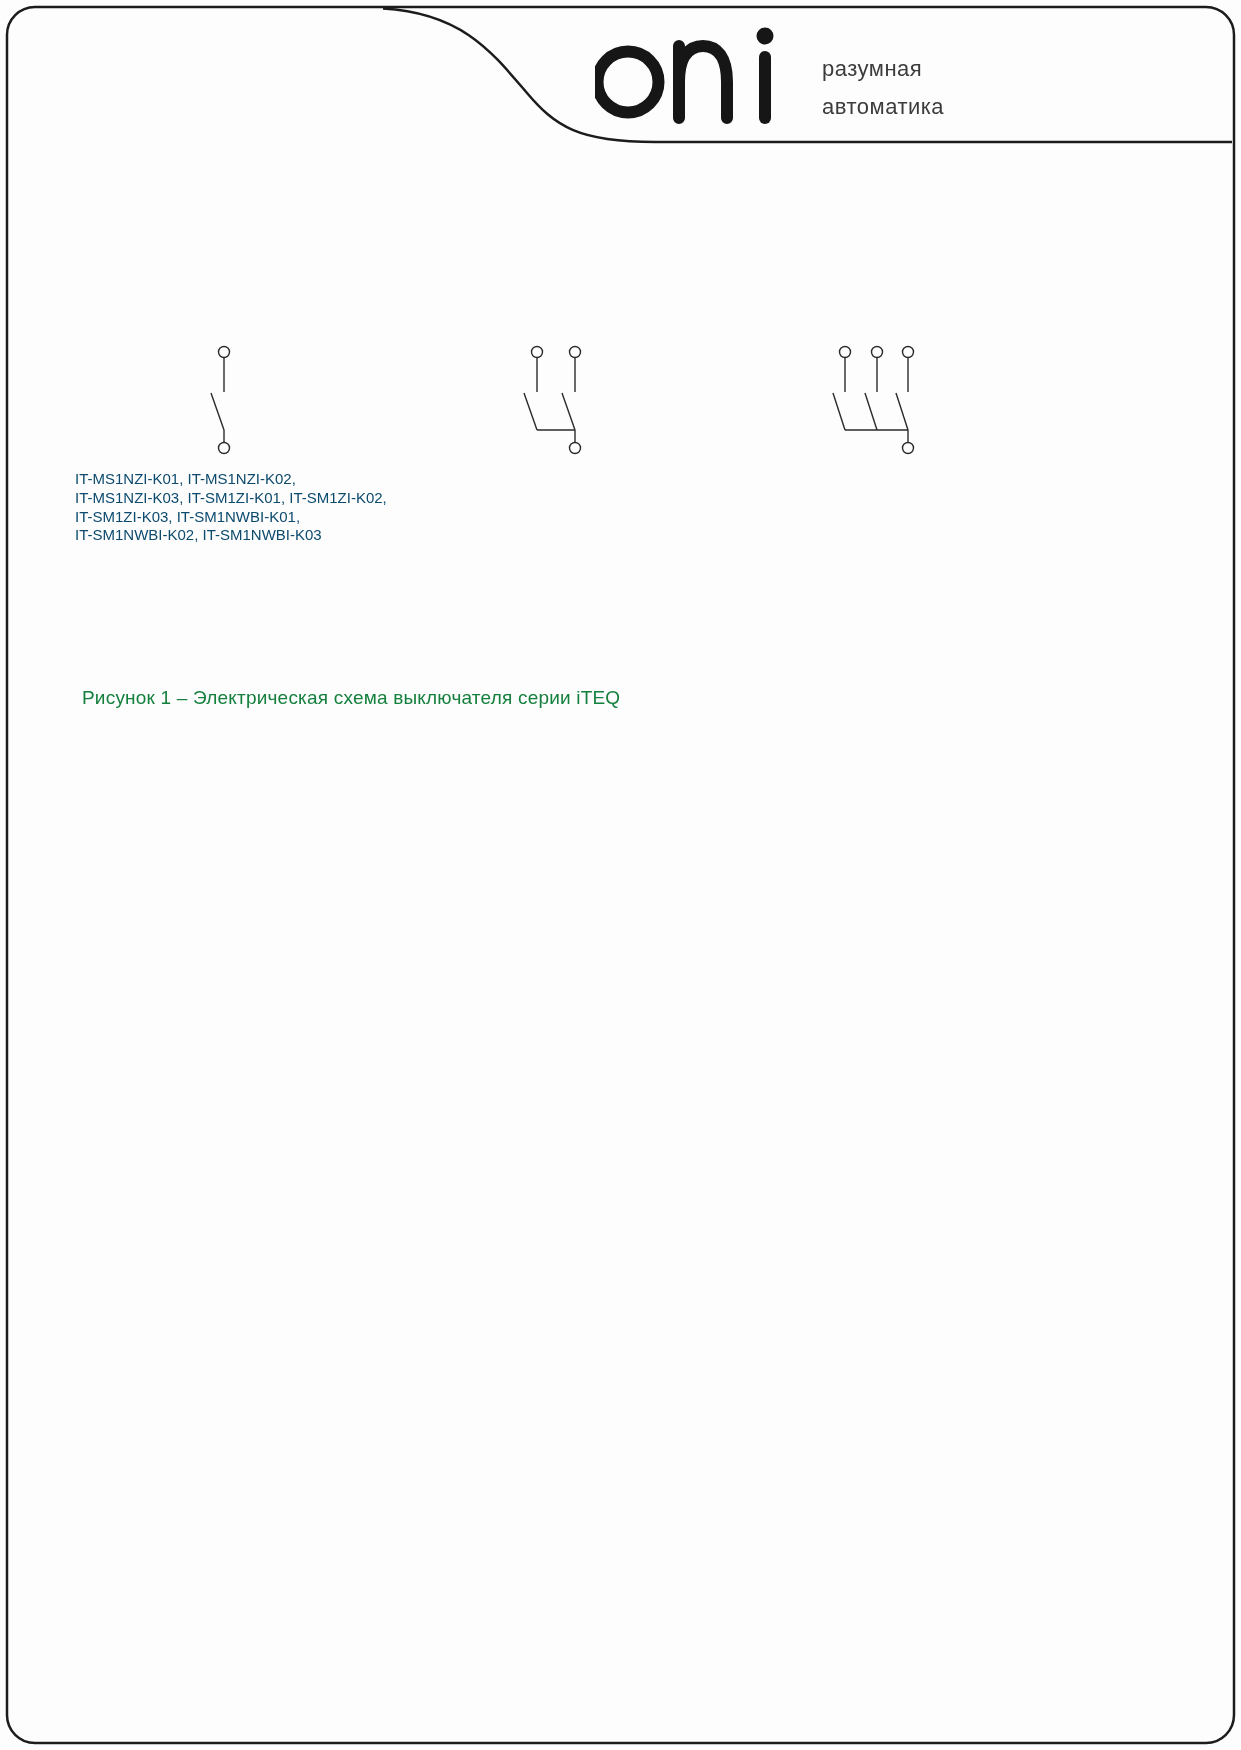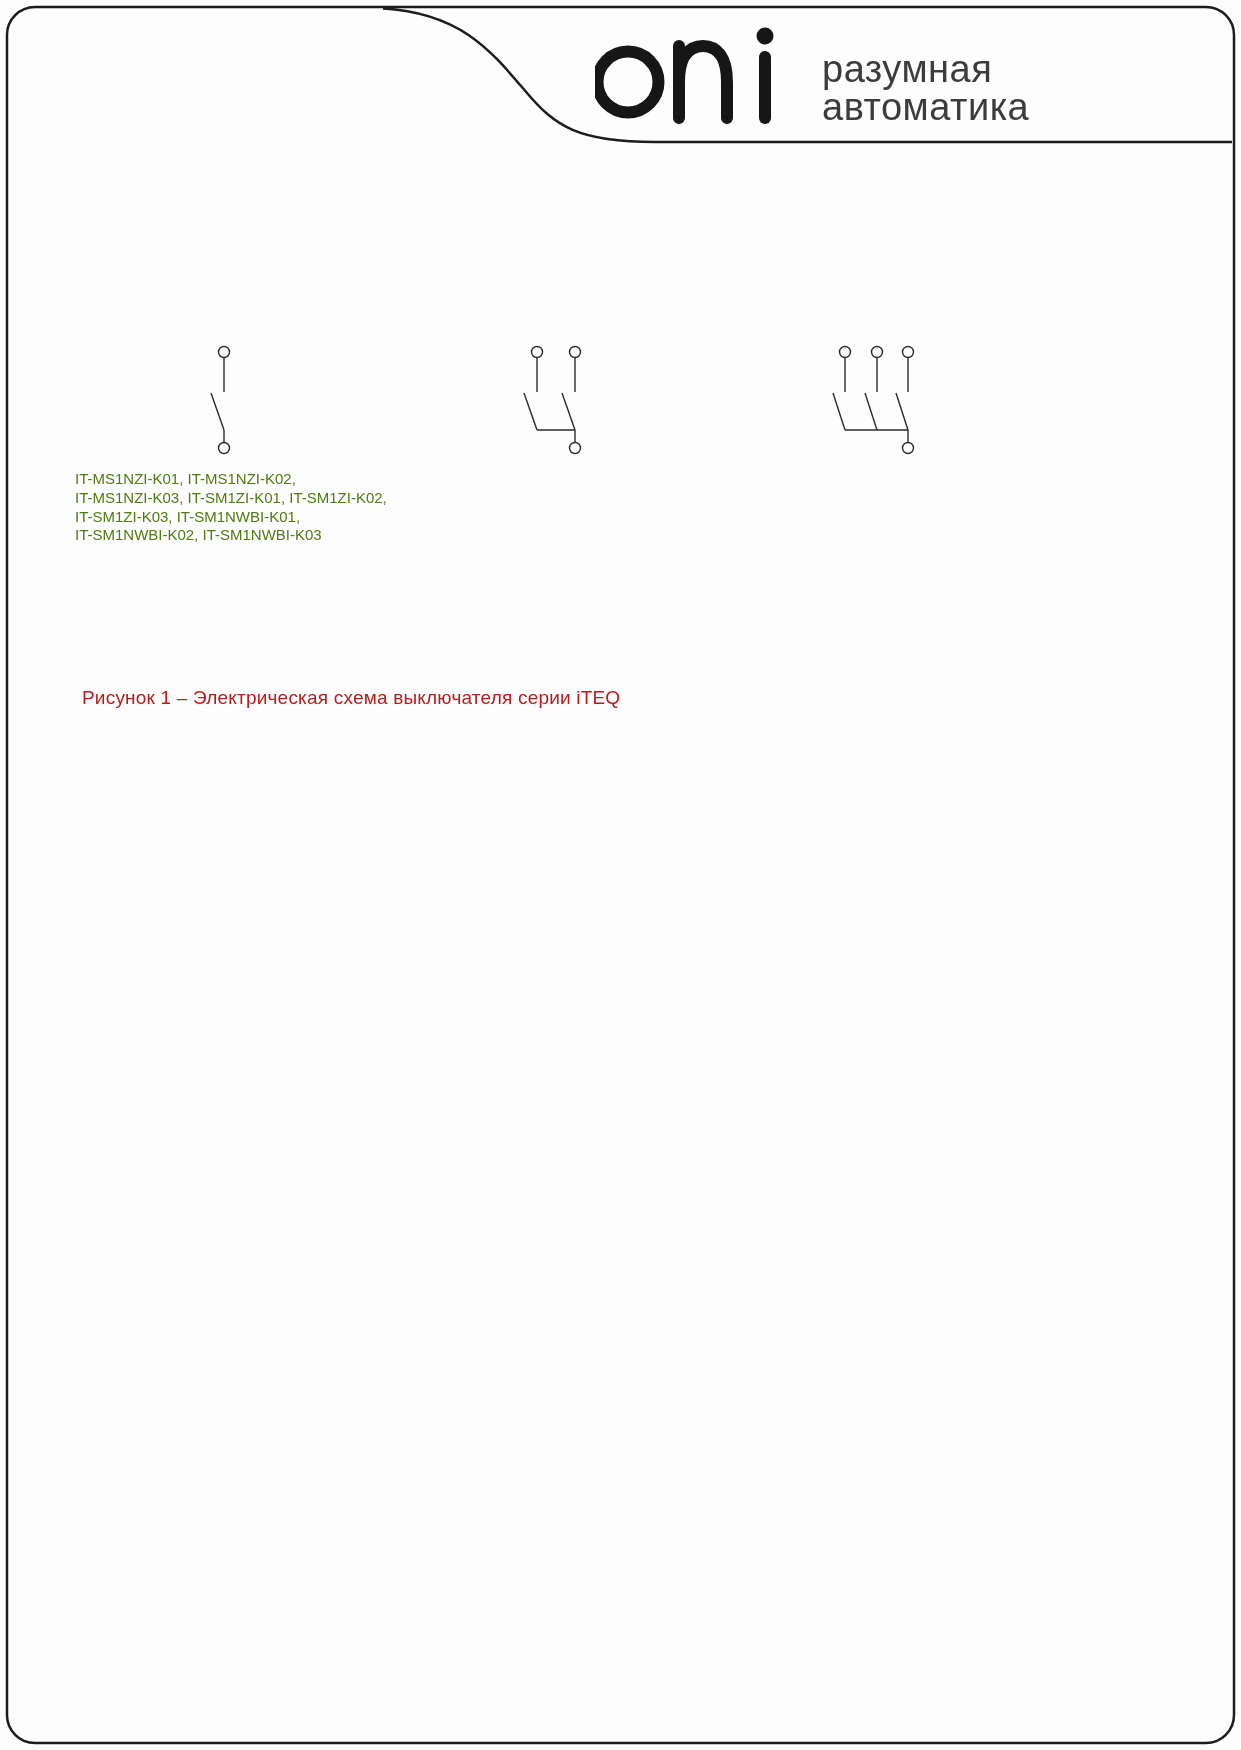--- a/index.html
+++ b/index.html
@@ -33,45 +33,45 @@
     width: 1px;
     height: 1px;
     overflow: hidden;
     clip: rect(0 0 0 0);
     white-space: nowrap;
   }
   .tagline {
     position: absolute;
     left: 822px;
     top: 50px;
-    font-size: 38px;
+    font-size: 22px;
     line-height: 38px;
     color: #3c3c3c;
     letter-spacing: 0.5px;
   }
   .schematic {
     position: absolute;
   }
   .models {
     position: absolute;
     width: 340px;
     font-size: 15px;
     line-height: 18.8px;
-    color: #4d7c0f;
+    color: #0c4a6e;
     white-space: nowrap;
   }
   .models-1 { left: 75px;  top: 470px; }
   .models-2 { left: 403px; top: 470px; }
   .models-3 { left: 740px; top: 470px; }
   .caption {
     position: absolute;
     left: 82px;
     top: 687px;
     font-size: 19px;
-    color: #b91c1c;
+    color: #15803d;
     letter-spacing: 0.2px;
   }
   .sch-line {
     stroke: #2a2a2a;
     stroke-width: 1.4;
     fill: none;
   }
   .sch-term {
     stroke: #2a2a2a;
     stroke-width: 1.4;

